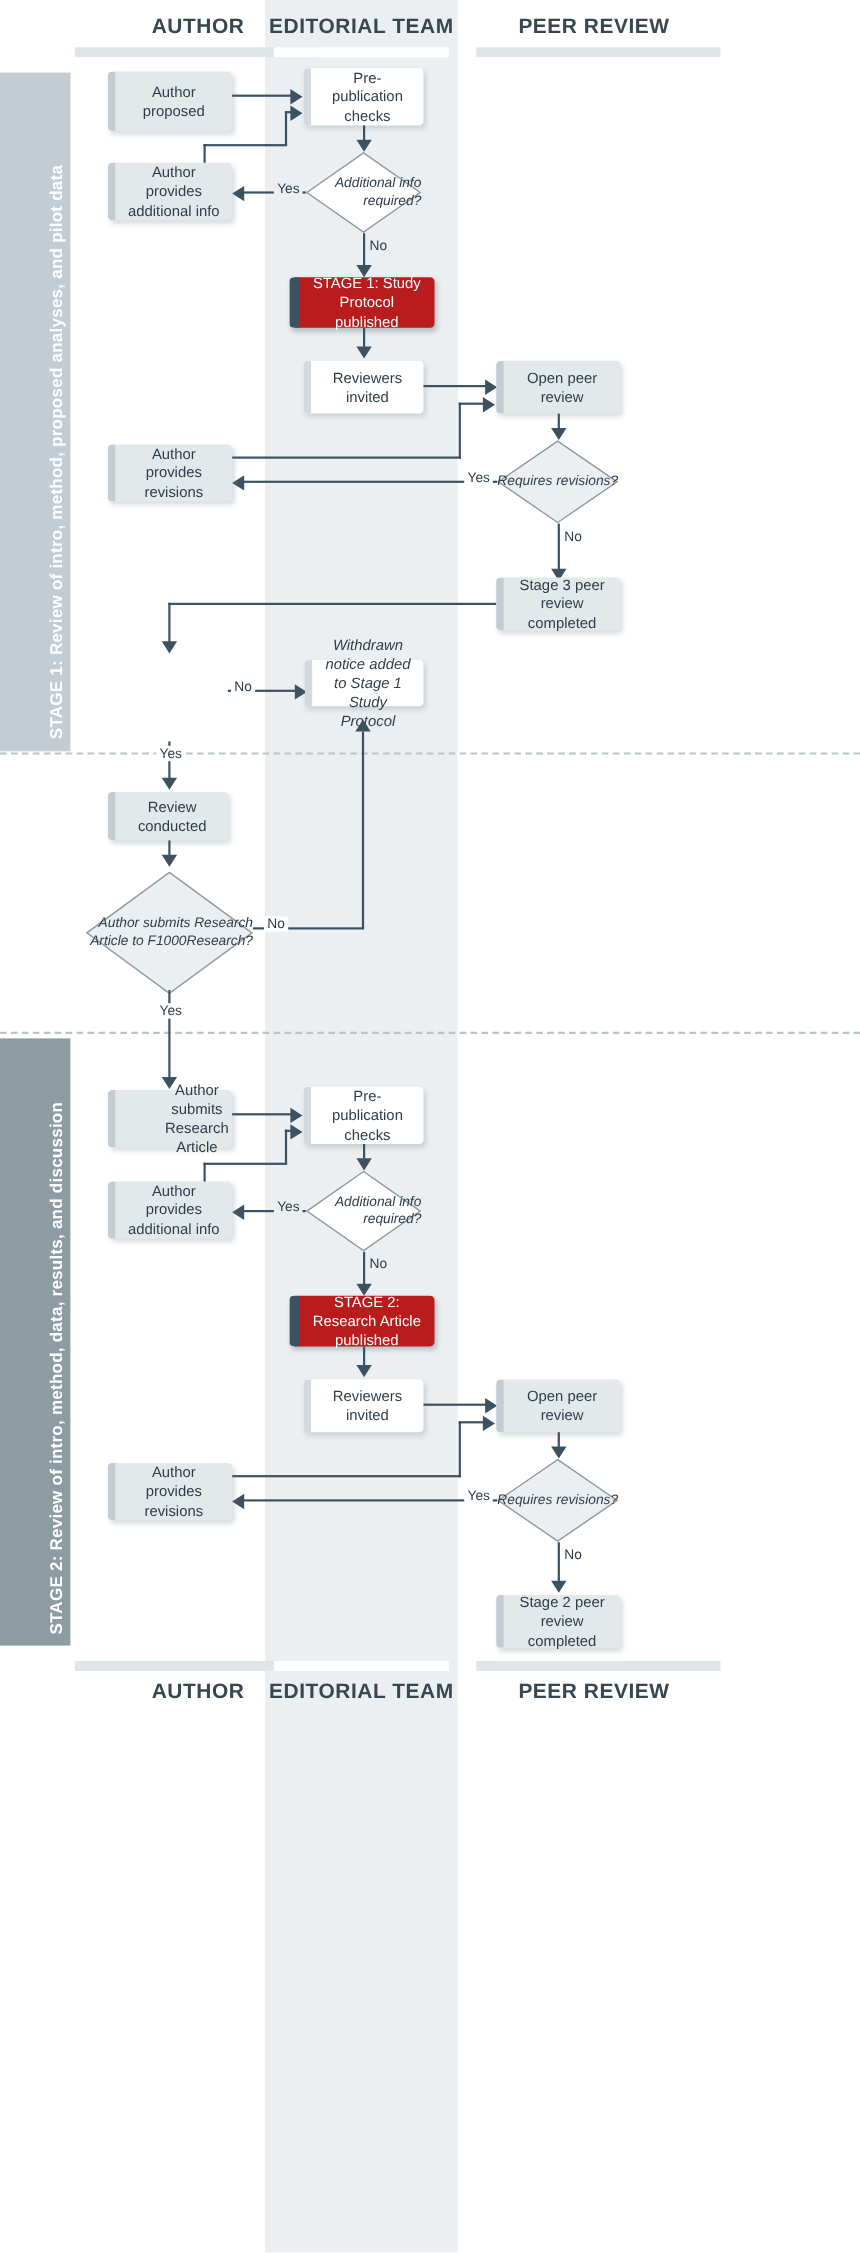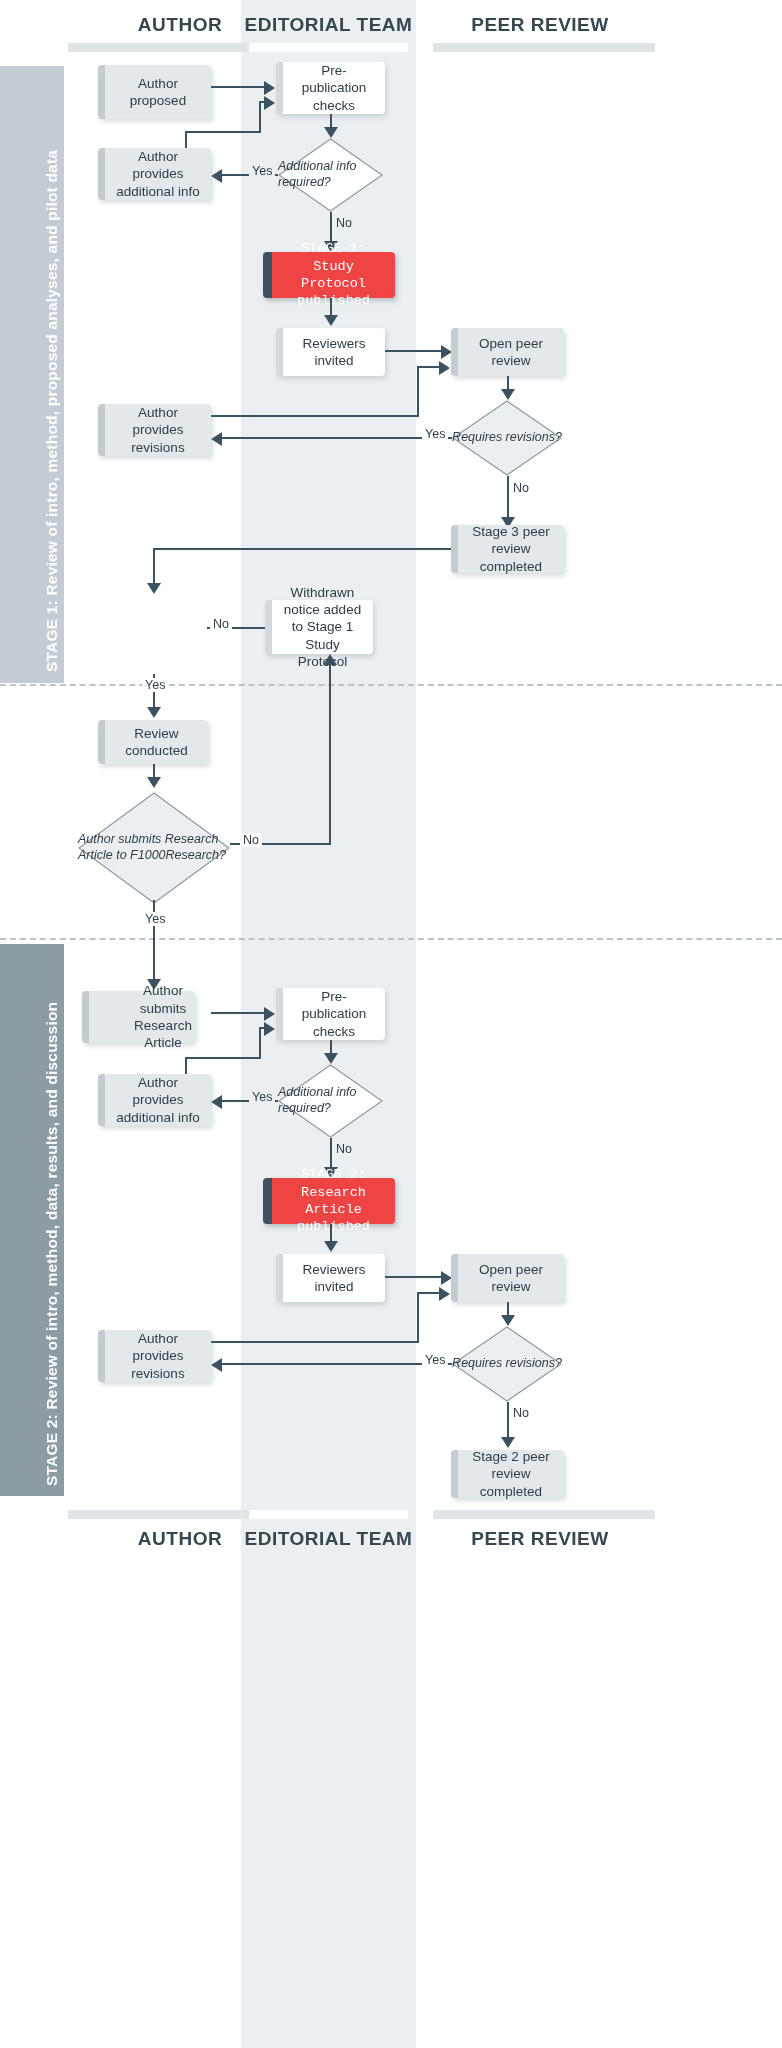--- a/index.html
+++ b/index.html
@@ -22,28 +22,28 @@
                white-space:nowrap;transform-origin:0 0;letter-spacing:.2px;}
 
   
   .node{position:absolute;box-sizing:border-box;border-radius:4px;
         display:flex;align-items:center;justify-content:center;text-align:center;
         font-size:13.5px;line-height:1.28;color:#2e3d49;
         box-shadow:2px 3px 5px rgba(120,135,145,.28);}
   .node .t{padding:0 8px;}
   .node.grey{background:#e3e9eb;border-left:7px solid #c3ccd2;}
   .node.white{background:#ffffff;border-left:7px solid #d3dadd;}
-  .node.orange{background:#ef4444;border-left:9px solid #3d5261;color:#ffffff;
-               font-size:13.5px;box-shadow:2px 3px 5px rgba(120,135,145,.45);font-family:Liberation Mono, monospace;}
+  .node.orange{background:#b91c1c;border-left:9px solid #3d5261;color:#ffffff;
+               font-size:13.5px;box-shadow:2px 3px 5px rgba(120,135,145,.45);}
 
   
   .diamond{position:absolute;}
   .diamond .dtext{position:absolute;left:0;top:0;width:100%;height:100%;
                   display:flex;align-items:center;justify-content:center;
-                  text-align:left;font-style:italic;font-size:12.5px;
+                  text-align:right;font-style:italic;font-size:12.5px;
                   line-height:1.25;color:#2e3d49;}
 
   
   .ln{position:absolute;background:#3d5261;}
   .ln.h{height:2px;}
   .ln.v{width:2px;}
   .arrow{position:absolute;width:0;height:0;}
   .arrow.down{border-left:7px solid transparent;border-right:7px solid transparent;
               border-top:11px solid #3d5261;}
   .arrow.up{border-left:7px solid transparent;border-right:7px solid transparent;
@@ -174,21 +174,21 @@
 
   <div class="ln h" style="left:153px;top:548px;width:298px;"></div>
   <div class="ln v" style="left:153px;top:548px;height:40px;"></div>
   <div class="arrow down" style="left:147px;top:583px;"></div>
 
 
   <div class="ln h" style="left:207px;top:627px;width:66px;"></div>
   <div class="arrow right" style="left:268px;top:622px;"></div>
   <div class="elabel nobg" style="left:210px;top:617px;background:#fff;">No</div>
 
-  <div class="node white" style="left:265px;top:600px;width:108px;height:54px;">
+  <div class="node white" style="left:277px;top:600px;width:108px;height:42px;font-style:italic;">
     <span class="t">Withdrawn notice added to Stage 1 Study Protocol</span>
   </div>
 
   <div class="ln v" style="left:153px;top:674px;height:40px;"></div>
   <div class="arrow down" style="left:147px;top:707px;"></div>
   <div class="elabel nobg" style="left:142px;top:678px;background:#fff;">Yes</div>
 
   <div class="node grey" style="left:98px;top:720px;width:110px;height:44px;">
     <span class="t">Review conducted</span>
   </div>
@@ -205,21 +205,21 @@
 
   <div class="ln h" style="left:230px;top:843px;width:101px;"></div>
   <div class="ln v" style="left:329px;top:665px;height:179px;"></div>
   <div class="arrow up" style="left:323px;top:654px;"></div>
   <div class="elabel nobg" style="left:240px;top:833px;background:#fff;">No</div>
 
   <div class="ln v" style="left:153px;top:900px;height:86px;"></div>
   <div class="arrow down" style="left:147px;top:979px;"></div>
   <div class="elabel nobg" style="left:142px;top:912px;background:#fff;">Yes</div>
 
-  <div class="node grey" style="left:82px;top:991px;width:113px;height:52px;padding-left:42px;">
+  <div class="node grey" style="left:98px;top:991px;width:113px;height:52px;padding-left:42px;">
     <span class="t">Author submits Research Article</span>
   </div>
 
   <div class="node white" style="left:276px;top:988px;width:109px;height:52px;">
     <span class="t">Pre-publication checks</span>
   </div>
 
   <div class="ln h" style="left:211px;top:1012px;width:55px;"></div>
   <div class="arrow right" style="left:264px;top:1007px;"></div>
 

